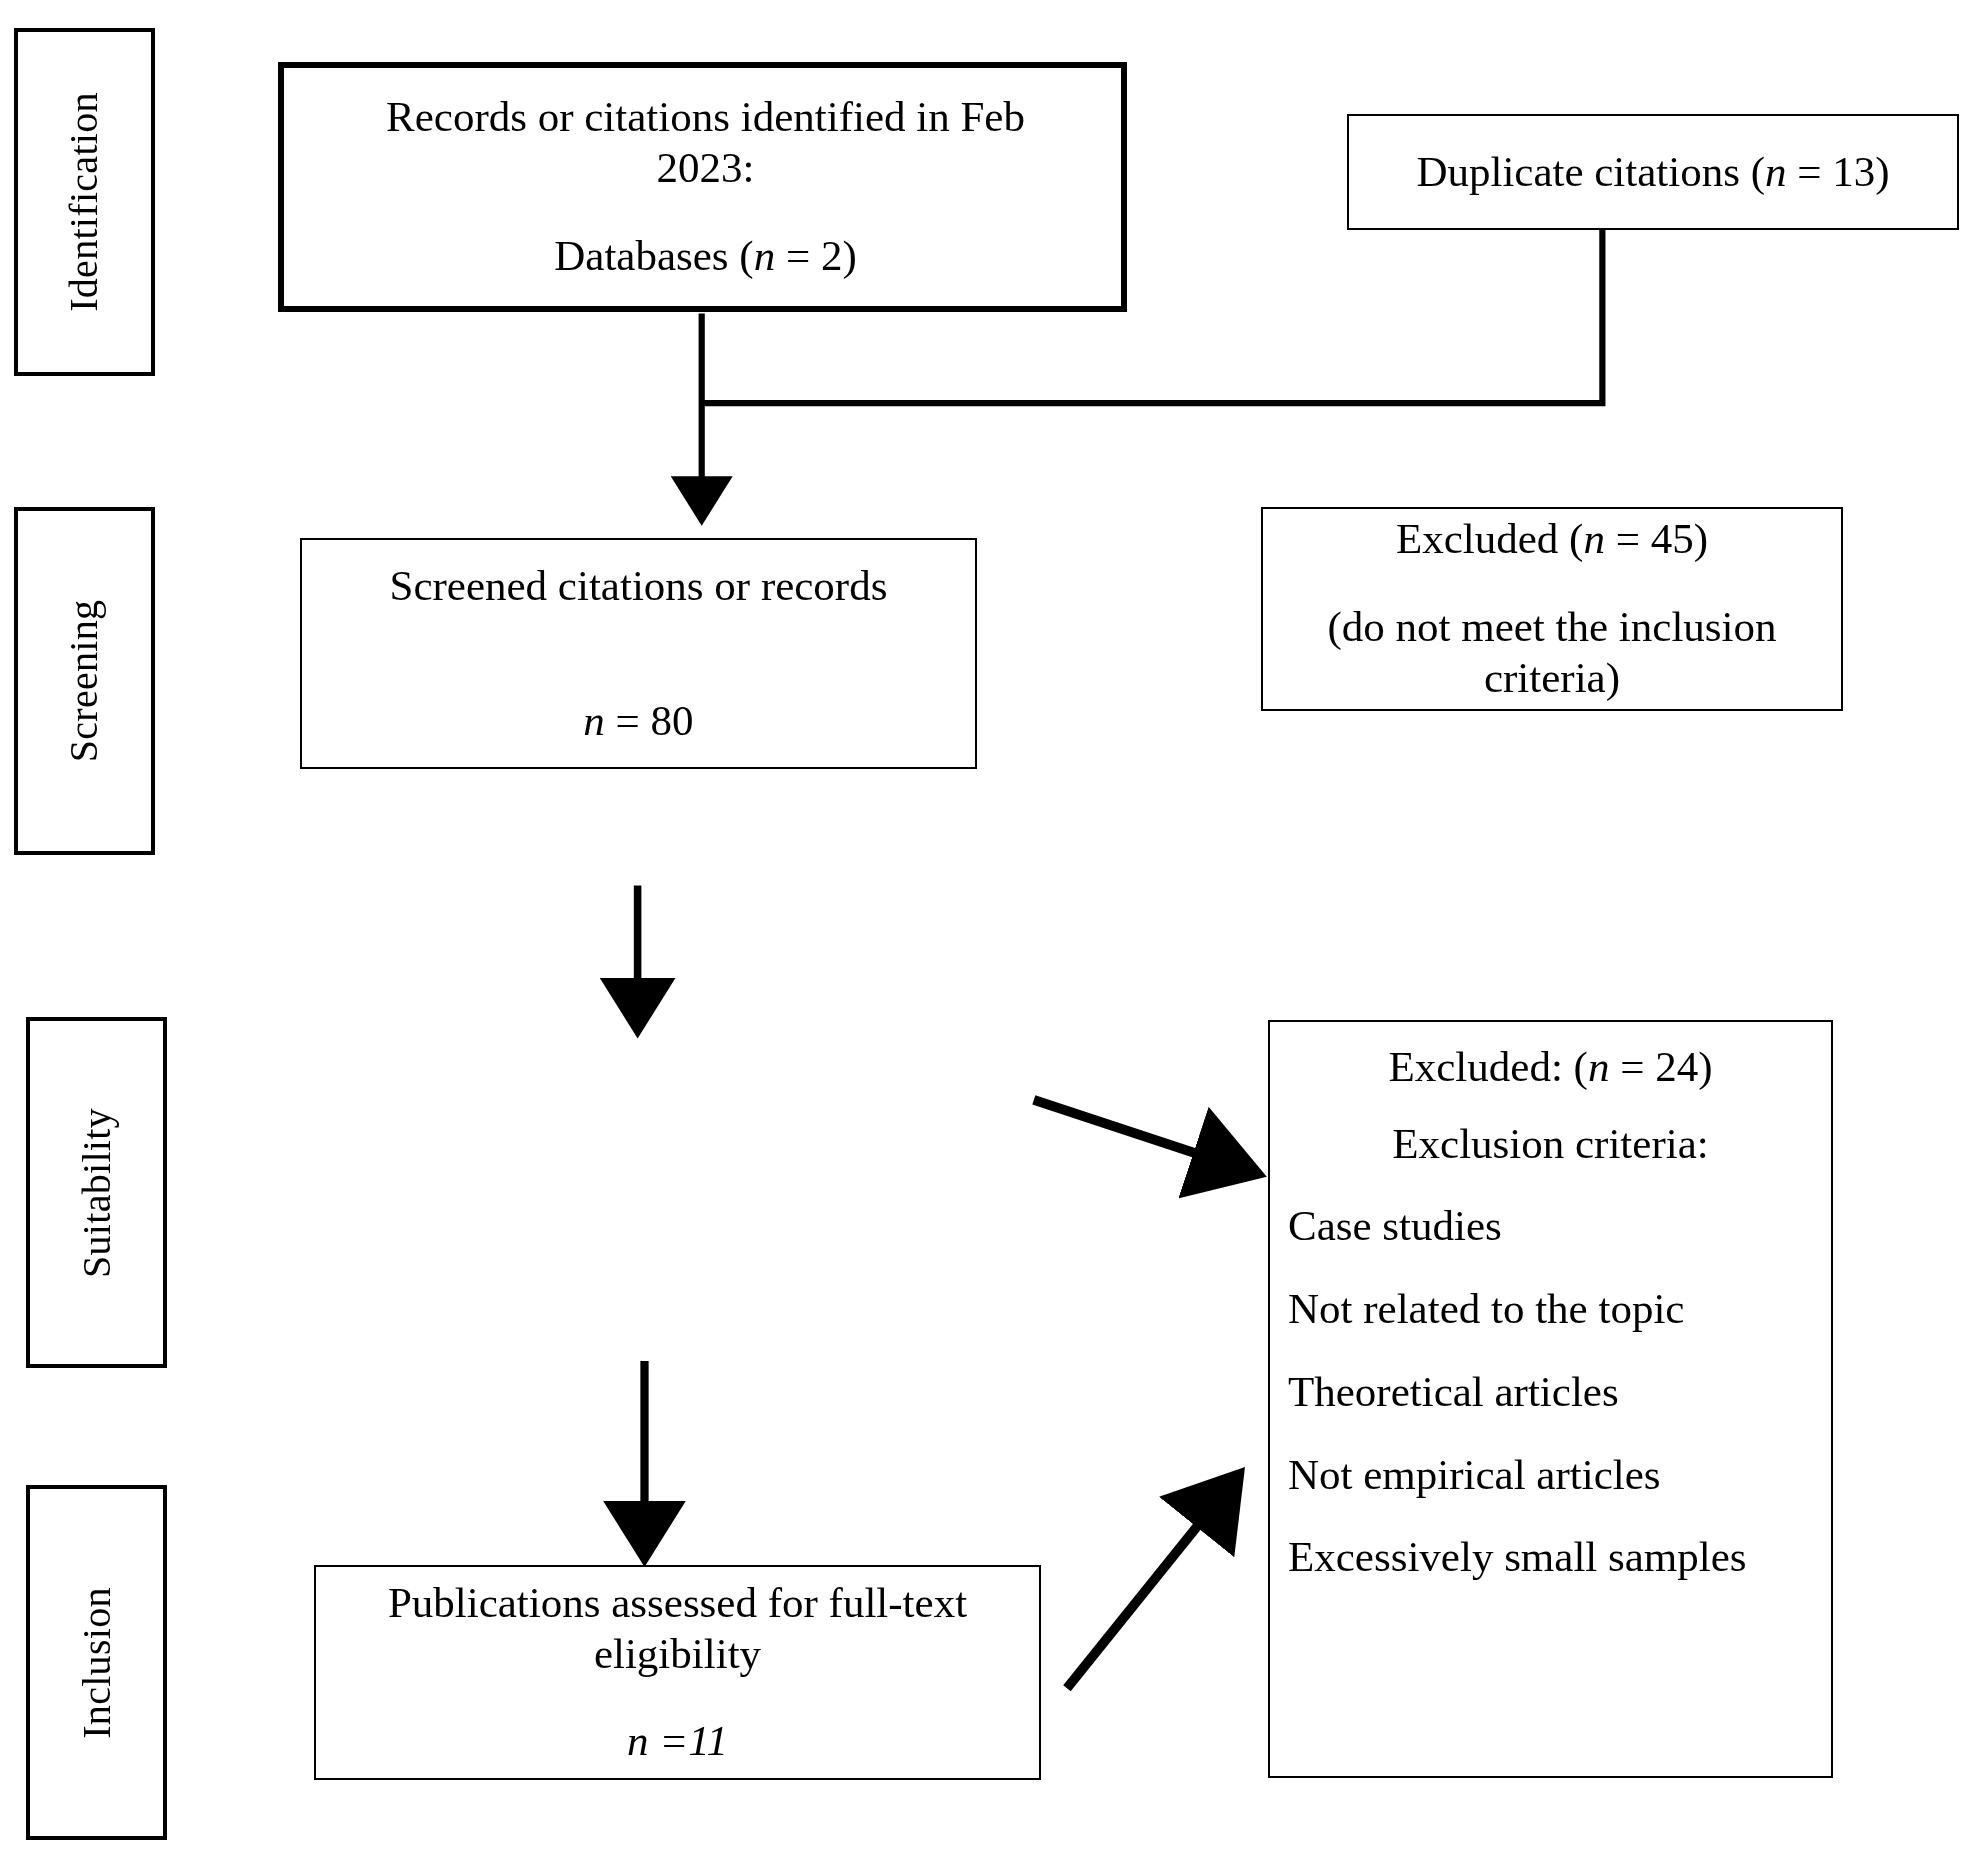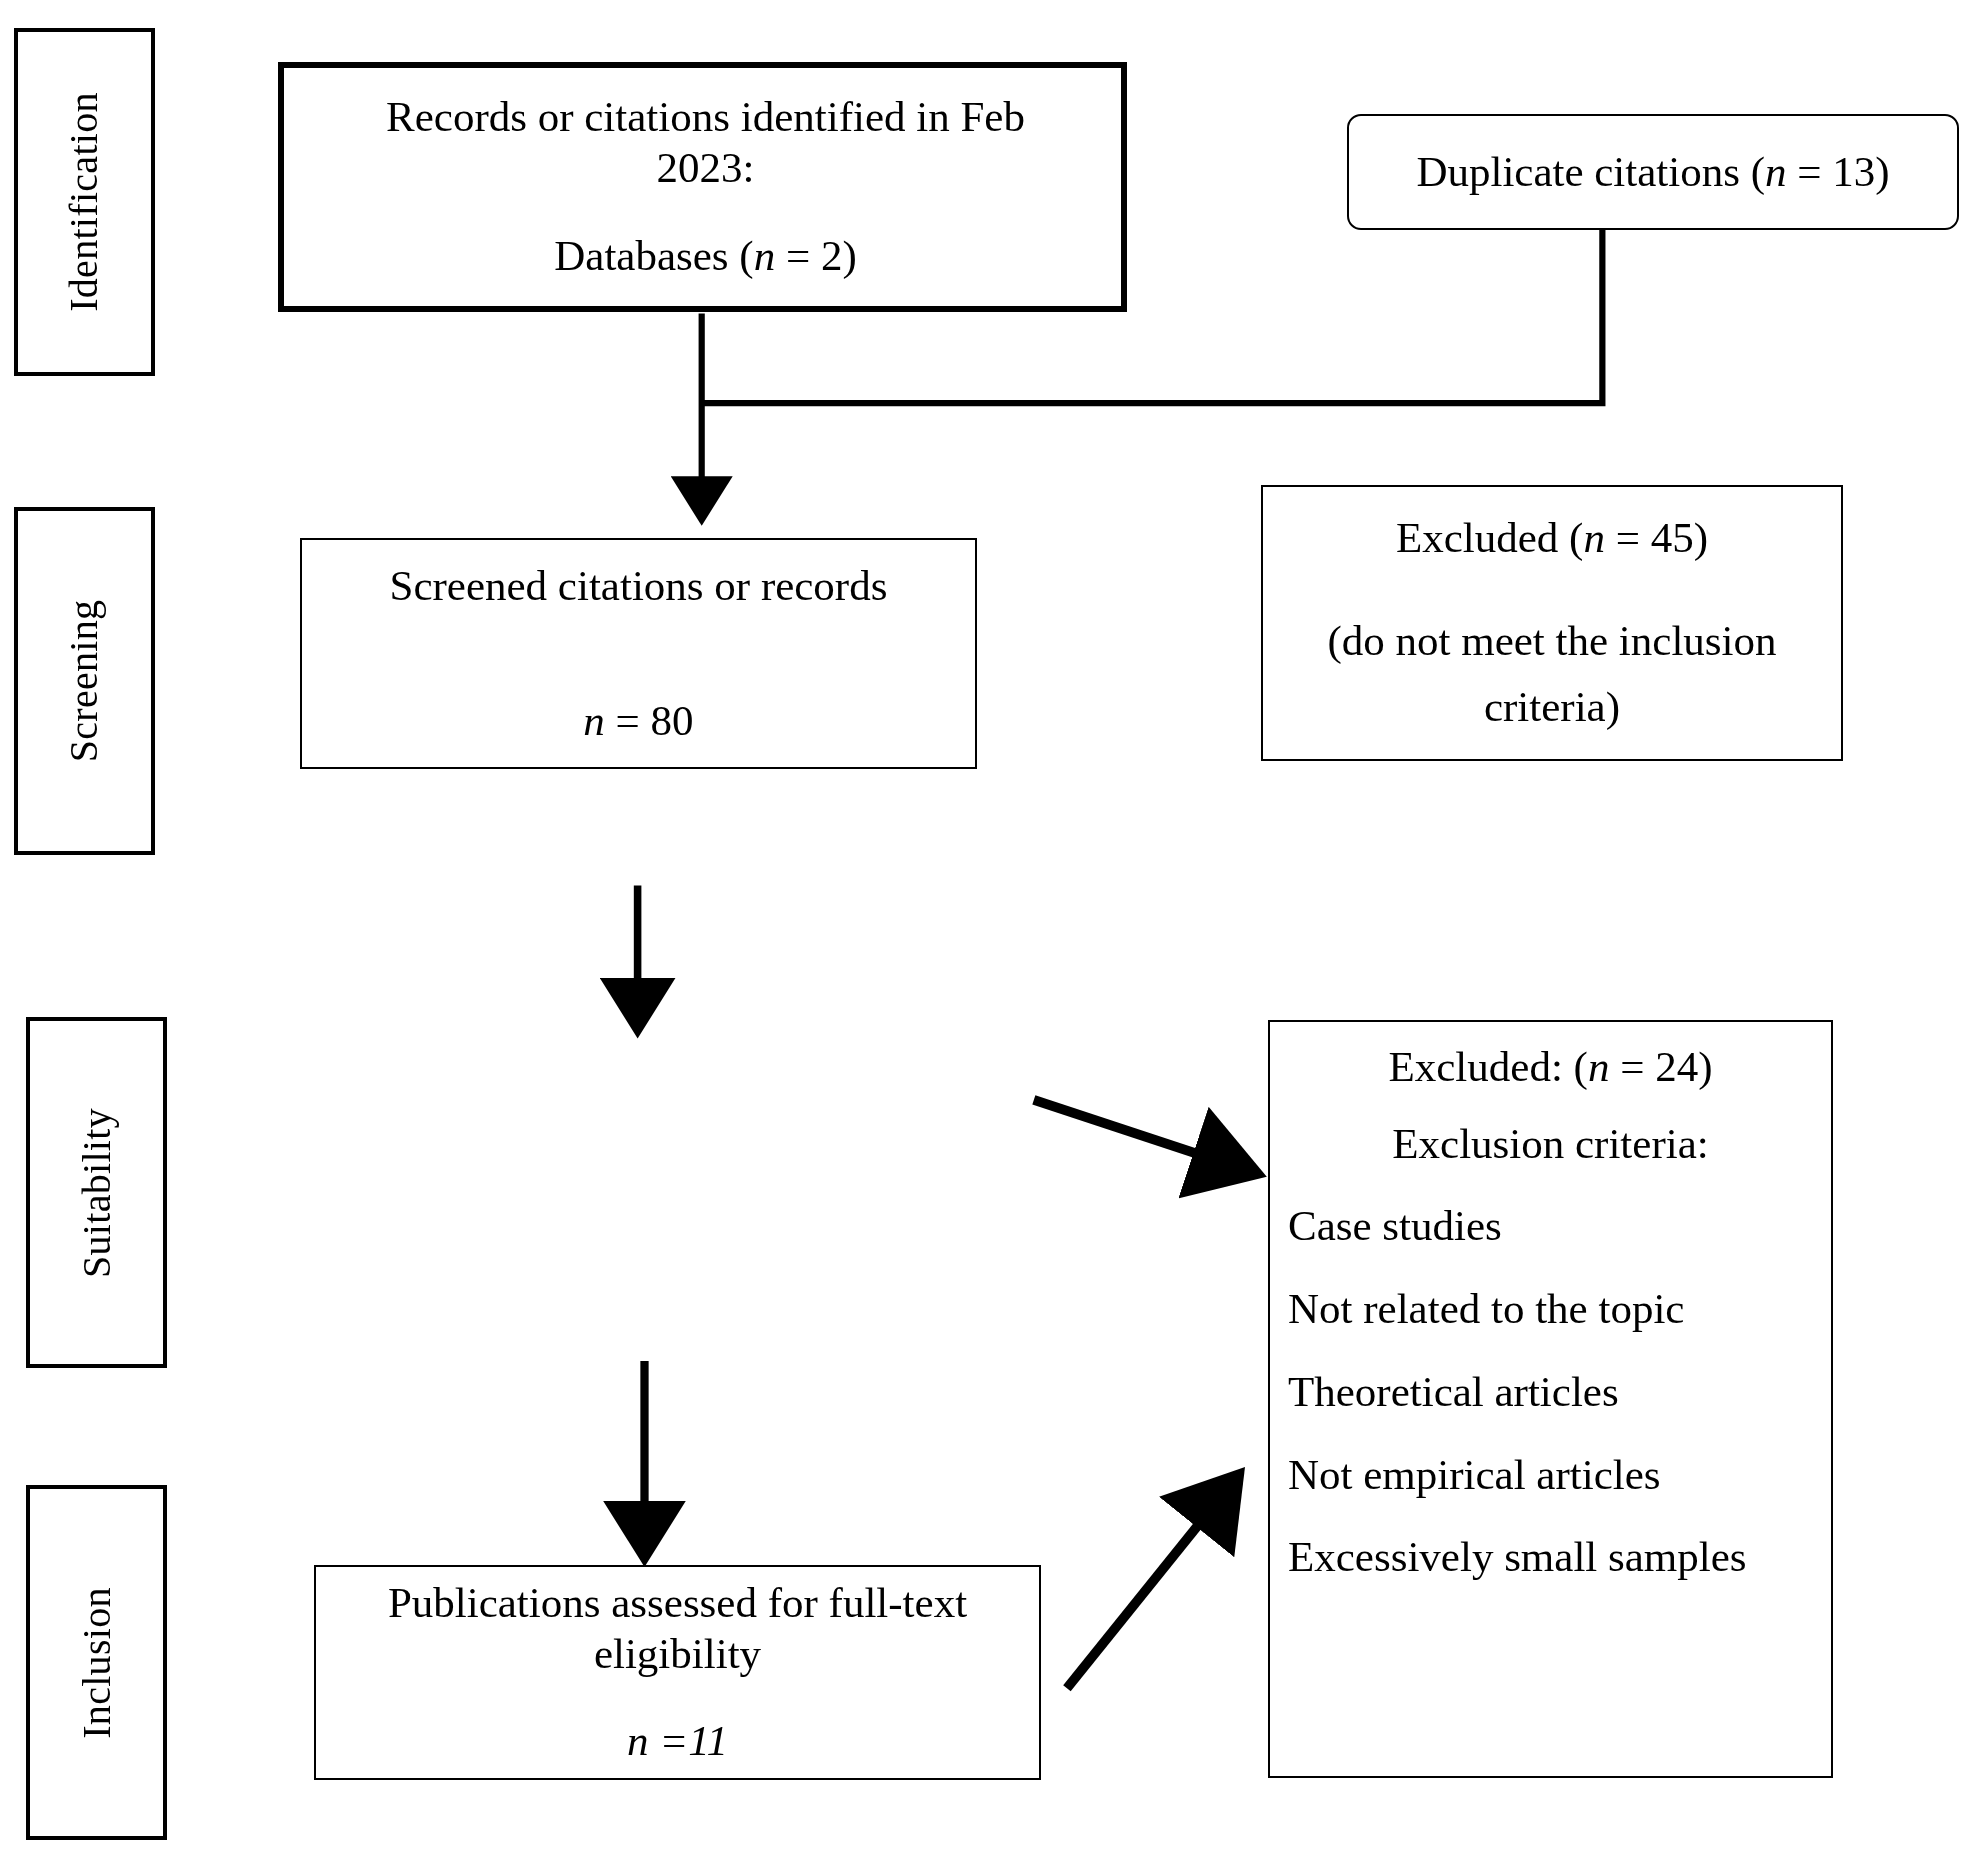--- a/index.html
+++ b/index.html
@@ -129,30 +129,30 @@
   <div class="stage-box" style="left:26px; top:1485px; width:141px; height:355px;">
     <span class="stage-label">Inclusion</span>
   </div>
 
   <div class="flow-box thick" style="left:278px; top:62px; width:849px; height:250px;">
     <p class="line">Records or citations identified in Feb</p>
     <p class="line">2023:</p>
     <p class="line gap-top"><span>Databases (</span><em>n</em><span> = 2)</span></p>
   </div>
 
-  <div class="flow-box" style="left:1347px; top:114px; width:612px; height:116px;border-radius:14px;">
+  <div class="flow-box" style="left:1347px; top:114px; width:612px; height:116px;">
     <p class="line"><span>Duplicate citations (</span><em>n</em><span> = 13)</span></p>
   </div>
 
   <div class="flow-box" style="left:300px; top:538px; width:677px; height:231px;gap:47px;">
     <p class="line">Screened citations or records</p>
     <p class="line gap-top"><em>n</em><span> = 80</span></p>
   </div>
 
-  <div class="flow-box" style="left:1261px; top:485px; width:582px; height:276px;gap:15px;">
+  <div class="flow-box" style="left:1261px; top:507px; width:582px; height:204px;">
     <p class="line"><span>Excluded (</span><em>n</em><span> = 45)</span></p>
     <p class="line gap-top">(do not meet the inclusion</p>
     <p class="line">criteria)</p>
   </div>
 
 
   <div class="flow-box" style="left:1268px; top:1020px; width:565px; height:758px; justify-content:flex-start; padding-top:20px;">
     <p class="line"><span>Excluded: (</span><em>n</em><span> = 24)</span></p>
     <p class="line" style="margin-top:26px;">Exclusion criteria:</p>
     <div class="crit-list">

